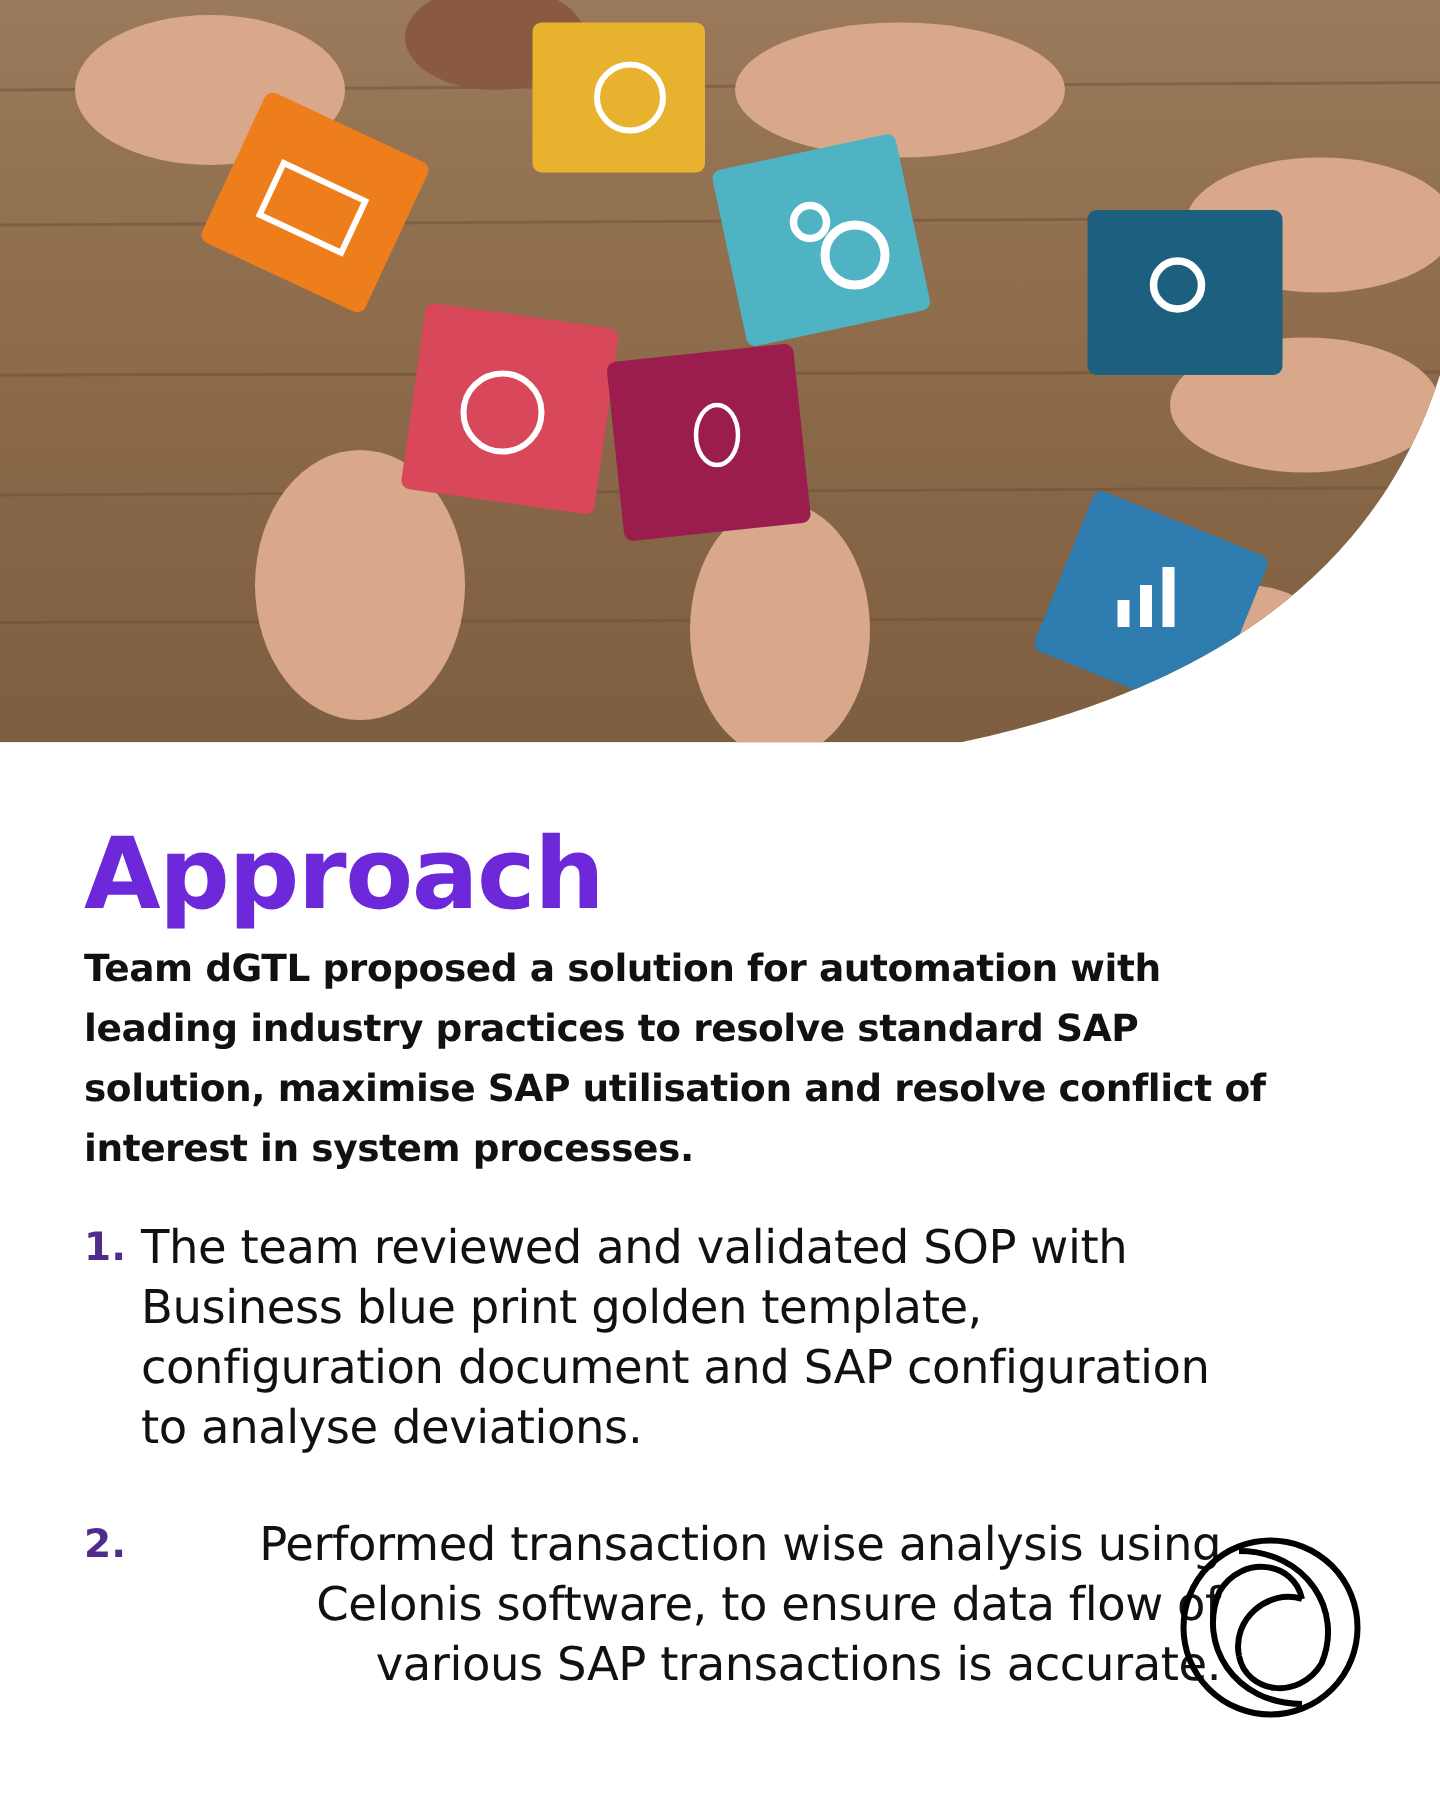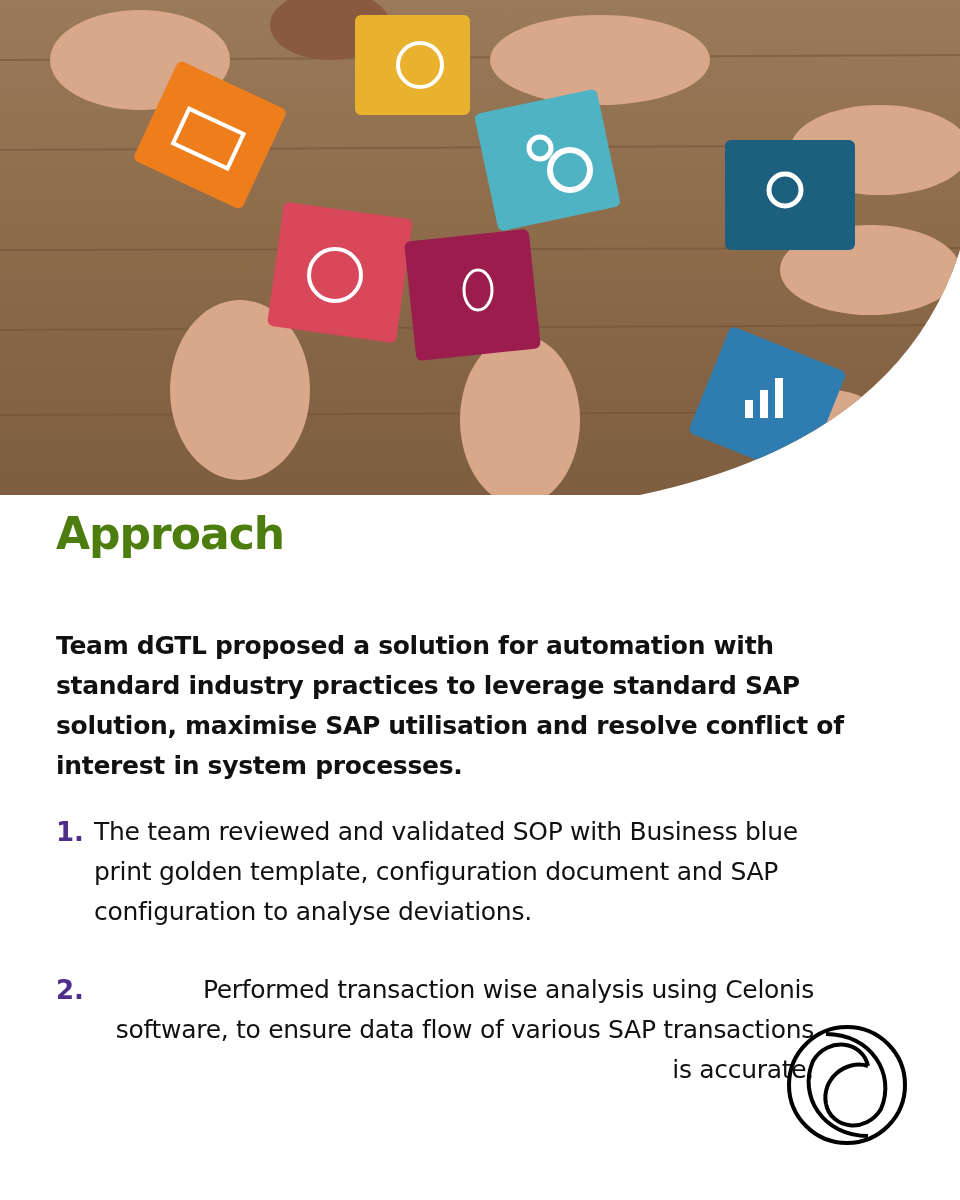--- a/index.html
+++ b/index.html
@@ -1,24 +1,24 @@
 <!DOCTYPE html>
 <html><head>
 <meta charset="utf-8">
 <style>
   html,body{margin:0;padding:0;}
   body{width:960px;height:1200px;background:#ffffff;position:relative;overflow:hidden;font-family:"DejaVu Sans","Liberation Sans",sans-serif;}
   .hero{position:absolute;left:0;top:0;width:960px;height:495px;overflow:hidden;}
   .hero svg{display:block;}
-  .title{position:absolute;left:56px;top:508px;font-family:"DejaVu Sans",sans-serif;font-weight:bold;font-size:44px;letter-spacing:-1px;color:#4d7c0f;margin:0;}
+  .title{position:absolute;left:56px;top:544px;font-family:"DejaVu Sans",sans-serif;font-weight:bold;font-size:66px;letter-spacing:-1px;color:#6d28d9;margin:0;}
   .intro{position:absolute;left:56px;top:626px;width:800px;font-weight:bold;font-size:25px;line-height:40px;color:#111;margin:0;letter-spacing:-0.3px;}
   .list{position:absolute;left:56px;top:812px;width:790px;margin:0;padding:0;list-style:none;}
   .item{display:flex;margin-bottom:38px;}
   .num{width:38px;flex:none;font-weight:bold;font-size:26px;line-height:40px;color:#4f2d8a;}
-  .txt{font-size:25px;line-height:40px;color:#111;letter-spacing:-0.3px;}
+  .txt{font-size:31px;line-height:40px;color:#111;letter-spacing:-0.3px;}
   .logo{position:absolute;left:786px;top:1024px;width:122px;height:122px;}
 </style>
 </head>
 <body>
 
 <div class="hero">
   <svg width="960" height="495" viewBox="0 0 960 495">
     <defs>
       <clipPath id="hc">
           <path d="M0 0 H960 V250 Q900 440 640 495 H0 Z"></path>
@@ -79,21 +79,21 @@
           <rect x="705" y="345" width="125" height="115" rx="6" fill="#2f7cb0" transform="rotate(22 768 402)"></rect>
         <rect x="745" y="400" width="8" height="18" fill="#fff"></rect>
           <rect x="760" y="390" width="8" height="28" fill="#fff"></rect>
           <rect x="775" y="378" width="8" height="40" fill="#fff"></rect>
         </g>
     </g>
   </svg>
 </div>
 
 <h1 class="title">Approach</h1>
-<p class="intro">Team dGTL proposed a solution for automation with standard industry practices to leverage standard SAP solution, maximise SAP utilisation and resolve conflict of interest in system processes.</p>
+<p class="intro">Team dGTL proposed a solution for automation with leading industry practices to resolve standard SAP solution, maximise SAP utilisation and resolve conflict of interest in system processes.</p>
 
 <ol class="list">
   <li class="item">
     <span class="num">1.</span>
     <span class="txt">The team reviewed and validated SOP with Business blue print golden template, configuration document and SAP configuration to analyse deviations.</span>
   </li>
   <li class="item">
     <span class="num">2.</span>
     <span class="txt" style="width:720px;display:block;text-align:right;">Performed transaction wise analysis using Celonis software, to ensure data flow of various SAP transactions is accurate.</span>
   </li>

